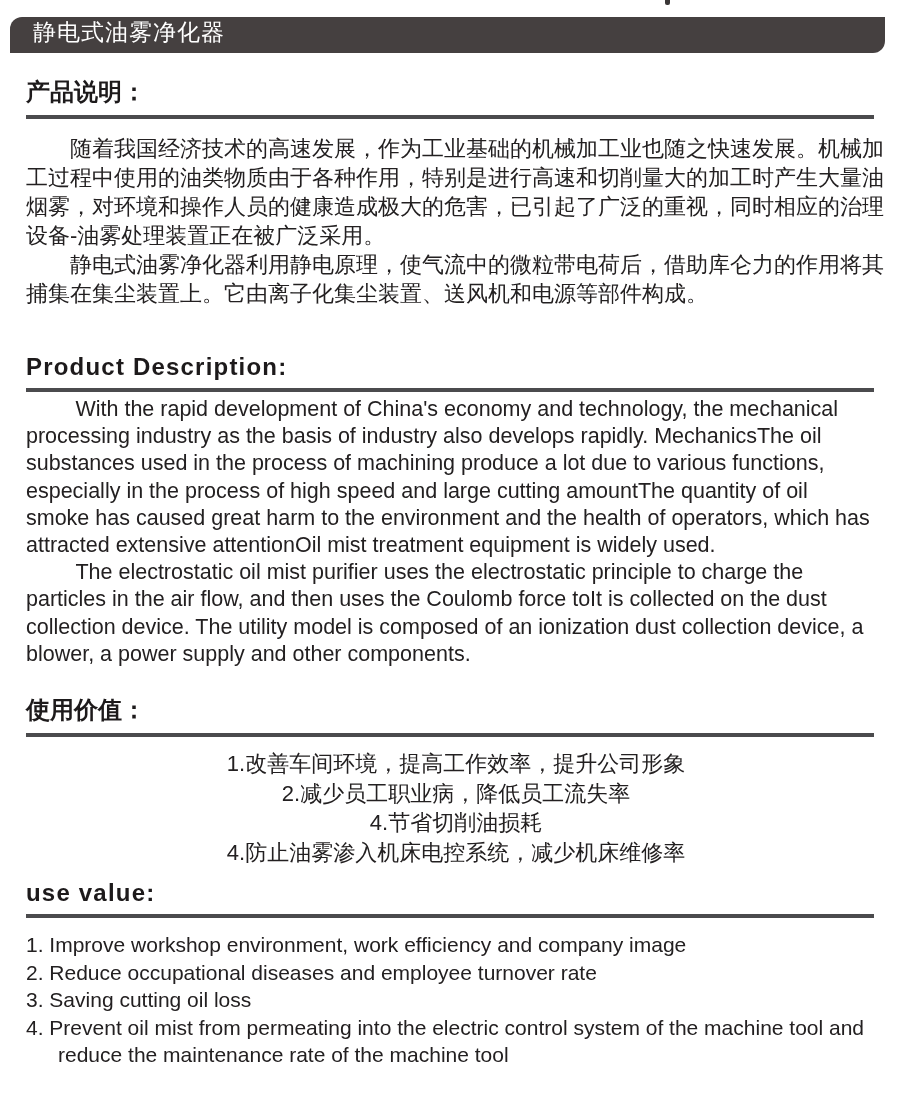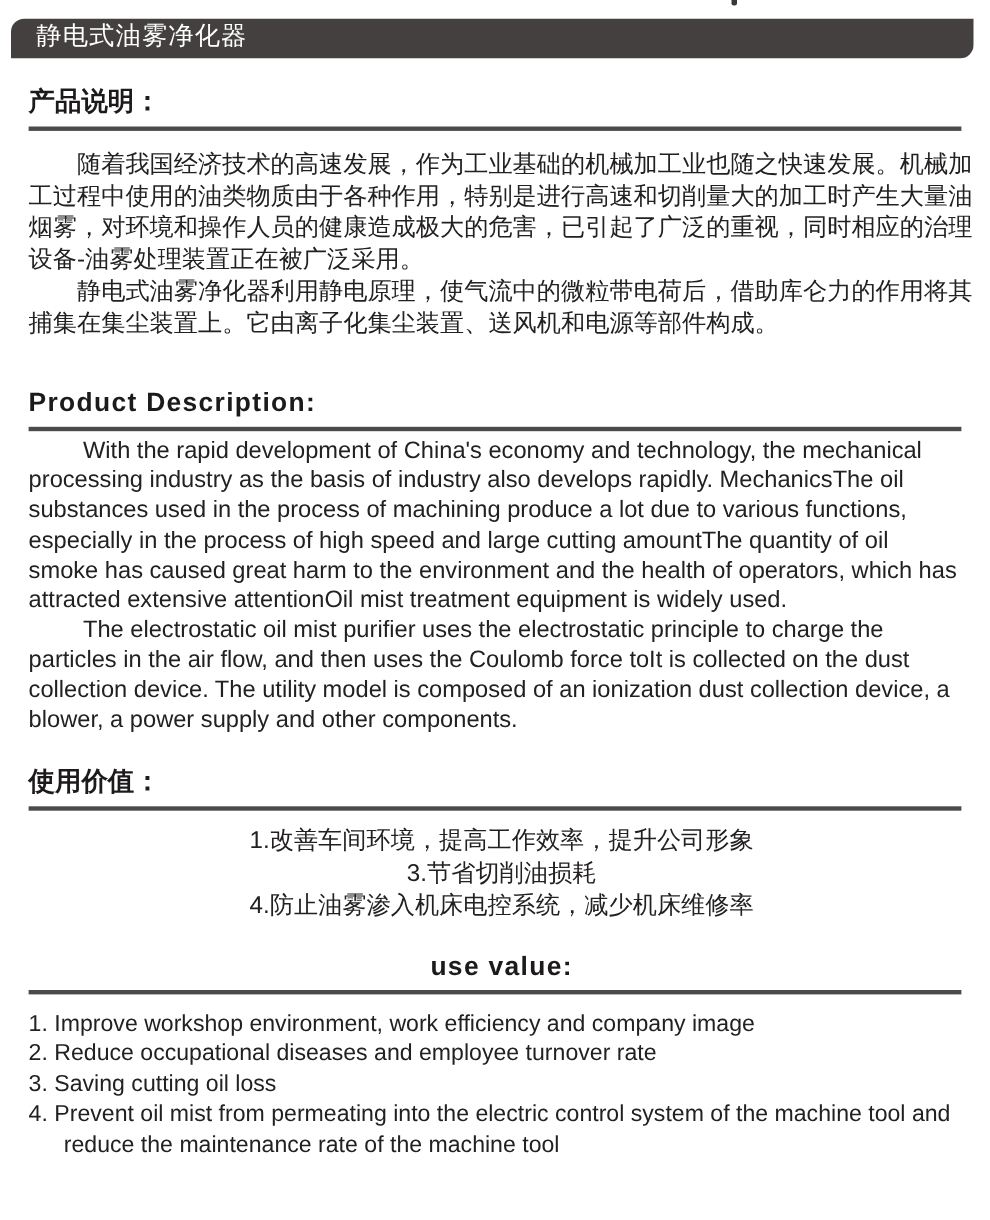--- a/index.html
+++ b/index.html
@@ -83,21 +83,21 @@
   }
   .en-body p { text-indent: 2.3em; }
   .h-cn-value { margin-top: 26px; }
   .cn-list {
     margin-top: 12px;
     list-style: none;
     font-size: 22px;
     line-height: 29.5px;
     text-align: center;
   }
-  .h-en-value { margin-top: 27px; text-align: center; }
+  .h-en-value { margin-top: 12px; }
   .en-list {
     margin-top: 13px;
     list-style: none;
     font-size: 21px;
     line-height: 27.6px;
     width: 848px;
   }
   .en-list li {
     padding-left: 32px;
     text-indent: -32px;
@@ -130,21 +130,22 @@
     <div class="en-body">
       <p>With the rapid development of China's economy and technology, the mechanical processing industry as the basis of industry also develops rapidly. MechanicsThe oil substances used in the process of machining produce a lot due to various functions, especially in the process of high speed and large cutting amountThe quantity of oil smoke has caused great harm to the environment and the health of operators, which has attracted extensive attentionOil mist treatment equipment is widely used.</p>
       <p>The electrostatic oil mist purifier uses the electrostatic principle to charge the particles in the air flow, and then uses the Coulomb force toIt is collected on the dust collection device. The utility model is composed of an ionization dust collection device, a blower, a power supply and other components.</p>
     </div>
 
     <div class="sec-heading h-cn-value">使用价值：</div>
     <div class="rule"></div>
 
     <ul class="cn-list">
       <li>1.改善车间环境，提高工作效率，提升公司形象</li>
-      <li>3.节省切削油损耗</li>
+      <li>2.减少员工职业病，降低员工流失率</li>
+      <li>4.节省切削油损耗</li>
       <li>4.防止油雾渗入机床电控系统，减少机床维修率</li>
     </ul>
 
     <div class="sec-heading latin h-en-value">use value:</div>
     <div class="rule"></div>
 
     <ul class="en-list">
       <li>1. Improve workshop environment, work efficiency and company image</li>
       <li>2. Reduce occupational diseases and employee turnover rate</li>
       <li>3. Saving cutting oil loss</li>

